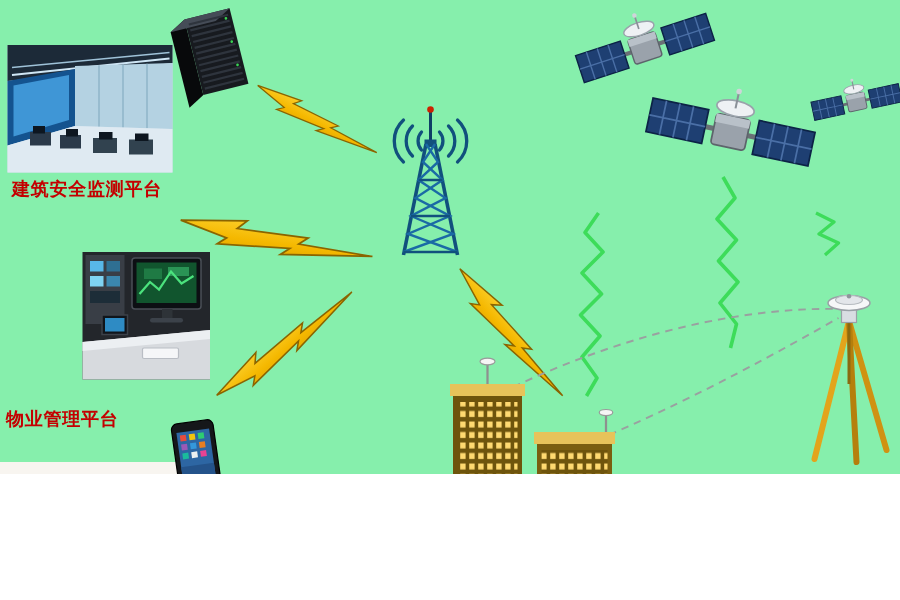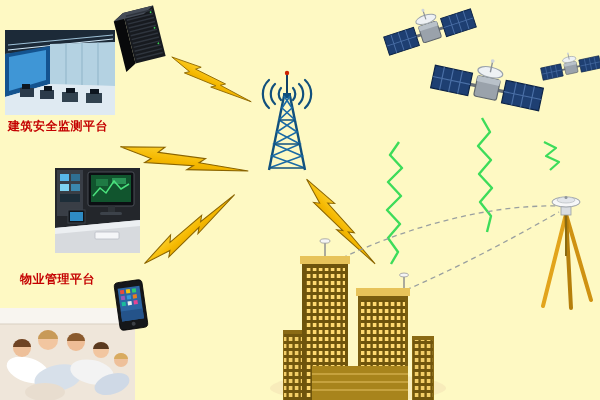--- a/index.html
+++ b/index.html
@@ -1,22 +1,22 @@
 <!DOCTYPE html>
 <html><head>
 <meta charset="utf-8">
 <style>
   html,body{margin:0;padding:0;background:#ffffff;}
-  .canvas{position:relative;width:600px;height:400px;background:#fef9c3;overflow:hidden;
+  .canvas{position:relative;width:600px;height:316px;background:#86efac;overflow:hidden;
           font-family:"Liberation Sans",sans-serif;}
   .canvas svg{position:absolute;left:0;top:0;display:block;}
   .platform-label{position:absolute;font-size:12px;font-weight:700;color:#c40000;
                   letter-spacing:.5px;white-space:nowrap;}
   #label-safety{left:8px;top:118px;}
-  #label-property{left:20px;top:271px;}
+  #label-property{left:4px;top:271px;}
 </style>
 </head>
 <body>
 
 <div class="canvas">
 
 <svg width="600" height="400" viewBox="0 0 600 400">
   <defs>
     <linearGradient id="goldBolt" x1="0" y1="0" x2="1" y2="1">
       <stop offset="0" stop-color="#ffe14d"></stop>

